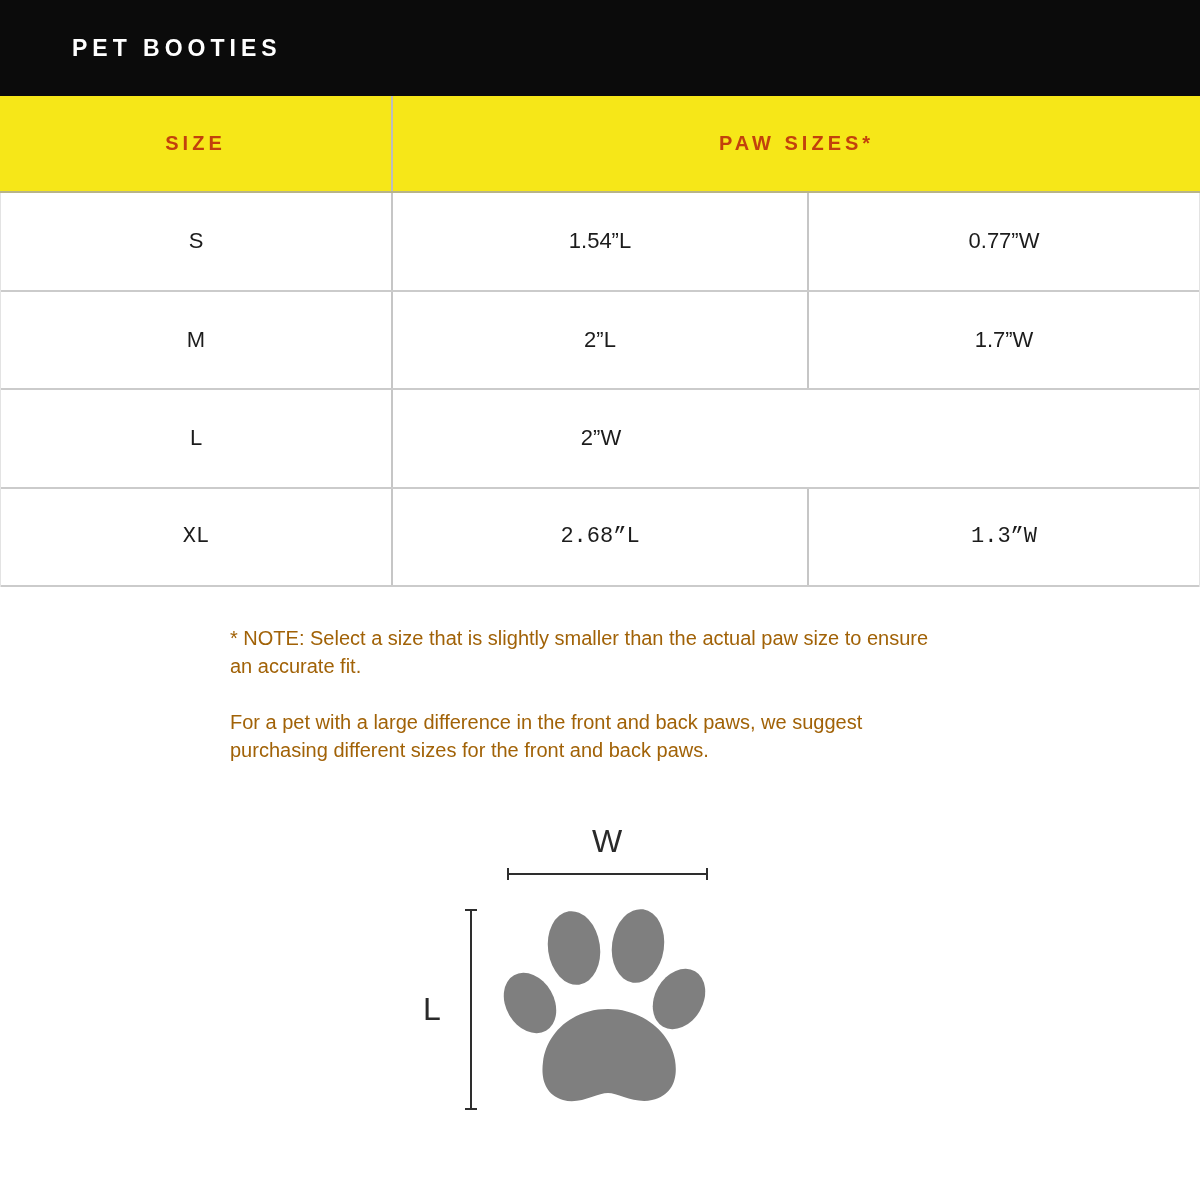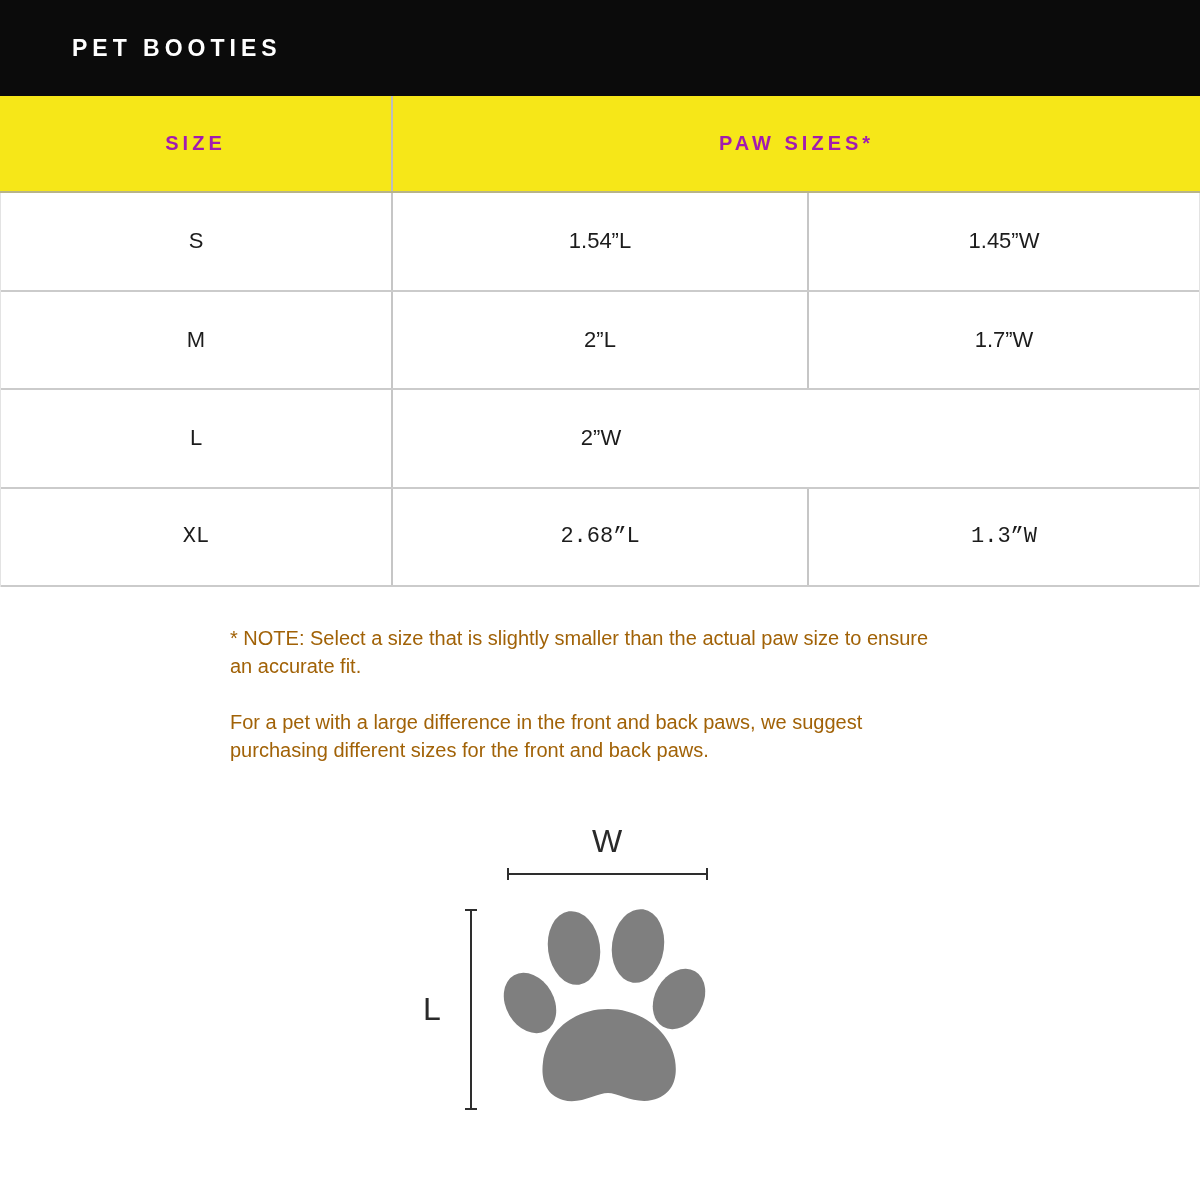--- a/index.html
+++ b/index.html
@@ -41,21 +41,21 @@
     box-sizing: border-box;
     border-bottom: 2px solid #b8b489;
   }
   .th {
     display: flex;
     align-items: center;
     justify-content: center;
     font-size: 20px;
     font-weight: 700;
     letter-spacing: 4px;
-    color: #a21caf;
+    color: #c2410c;
     box-sizing: border-box;
   }
   .th-size { border-right: 2px solid #bdbdbd; }
 
   
   .tbody {
     position: absolute;
     left: 0; top: 193px;
     width: 1200px; height: 394px;
     display: grid;
@@ -127,21 +127,21 @@
 
   <div class="thead">
     <div class="th th-size">SIZE</div>
     <div class="th th-paw">PAW SIZES*</div>
   </div>
 
   <div class="tbody">
     <div class="tr">
       <div class="td col-size">S</div>
       <div class="td col-len">1.54”L</div>
-      <div class="td col-wid">1.45”W</div>
+      <div class="td col-wid">0.77”W</div>
     </div>
     <div class="tr">
       <div class="td col-size">M</div>
       <div class="td col-len">2”L</div>
       <div class="td col-wid">1.7”W</div>
     </div>
     <div class="tr">
       <div class="td col-size">L</div>
       <div class="td col-wid">2”W</div>
     </div>

